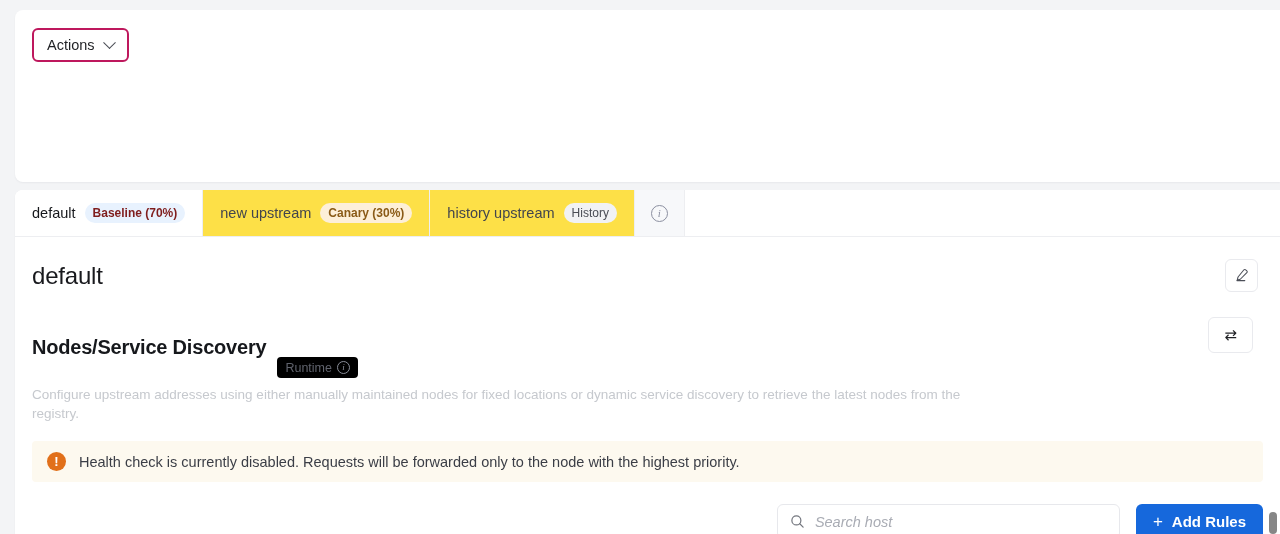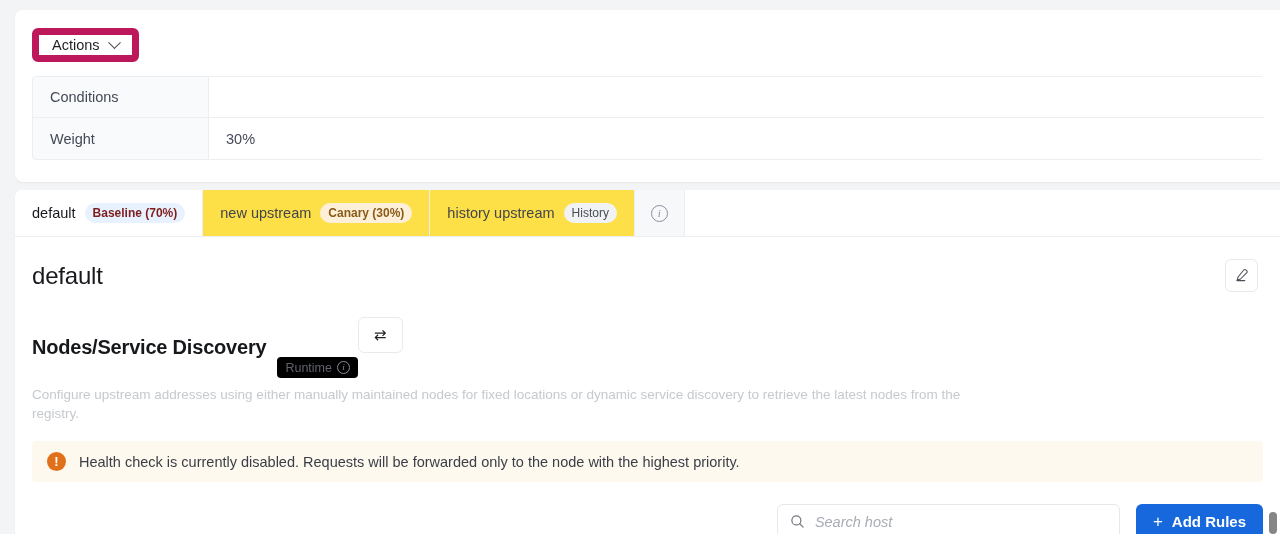--- a/index.html
+++ b/index.html
@@ -53,21 +53,21 @@
     font-size: 13.5px;
     color: #b9bcc2;
     line-height: 18px;
   }
   .actions-btn {
     display: inline-flex;
     align-items: center;
     gap: 10px;
     height: 34px;
     padding: 0 13px;
-    border: 7px solid #be185d;
+    border: 2px solid #be185d;
     border-radius: 6px;
     background: #fff;
     font-size: 14.5px;
     color: #1f2024;
     cursor: pointer;
     white-space: nowrap;
   }
   .chev {
     width: 9px; height: 9px;
     border-right: 1.6px solid #4a4d55;
@@ -215,21 +215,22 @@
     display: flex;
     align-items: center;
     justify-content: center;
     cursor: pointer;
   }
 
   
   .nodes-head {
     display: flex;
     align-items: flex-start;
-    padding: 25px 18px 0 17px;
+    justify-content: space-between;
+    padding: 25px 27px 0 17px;
   }
   .nodes-title {
     display: flex;
     align-items: center;
     gap: 11px;
   }
   .nodes-title-text {
     font-size: 20px;
     font-weight: 700;
     color: #16181c;
@@ -401,30 +402,20 @@
 <div class="page">
 
   <section class="card card-canary">
     <div class="canary-head">
       <button class="actions-btn">
         <span>Actions</span>
         <span class="chev"></span>
       </button>
     </div>
 
-    <div class="rules-table">
-      <div class="rules-row">
-        <div class="rules-key">Conditions</div>
-        <div class="rules-val"></div>
-      </div>
-      <div class="rules-row">
-        <div class="rules-key">Weight</div>
-        <div class="rules-val">30%</div>
-      </div>
-    </div>
   </section>
 
   <section class="card card-upstream">
 
     <div class="tabbar">
       <div class="tab active">
         <span>default</span>
         <span class="badge badge-baseline">Baseline (70%)</span>
       </div>
       <div class="tab">

